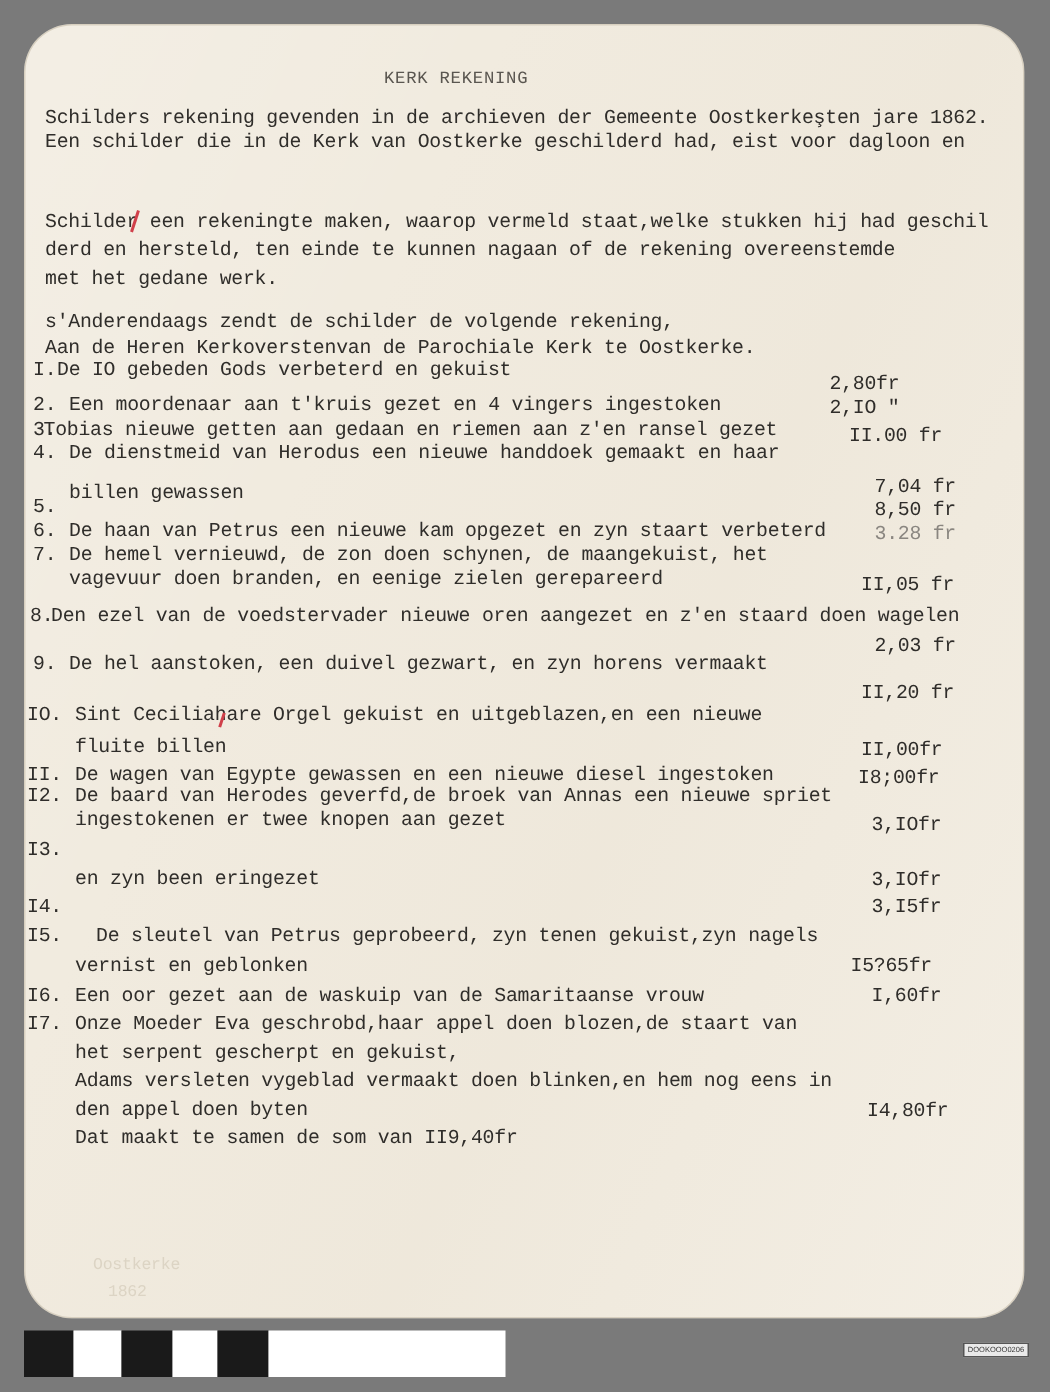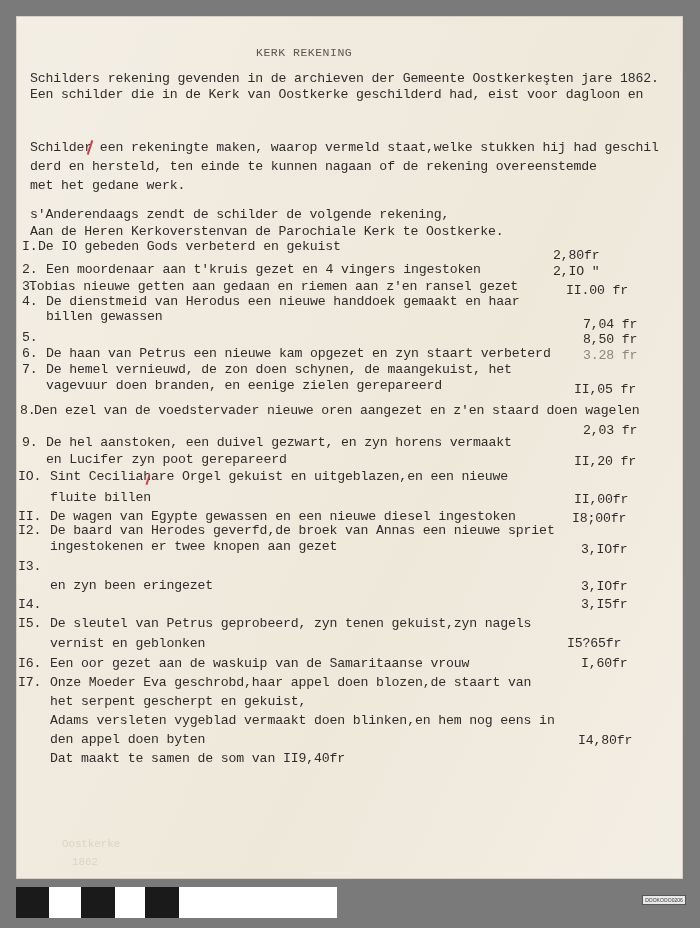--- a/index.html
+++ b/index.html
@@ -11,20 +11,21 @@
       font-family: "Liberation Mono", "DejaVu Sans Mono", monospace;
     }
     .paper {
       position: absolute;
       left: 16px; top: 16px;
       width: 667px; height: 863px;
       background: #f1ebdf;
       background-image:
         linear-gradient(115deg, rgba(255,255,255,0.18) 0%, rgba(255,255,255,0) 30%, rgba(220,210,190,0.12) 60%, rgba(255,255,255,0.15) 100%);
       box-shadow: 0 0 0 1px #d8d0c0 inset;
+      border-radius: 32px;
     }
     .doc {
       position: absolute;
       left: 0; top: 0; right: 0; bottom: 0;
       color: #2f2d2a;
       font-size: 13.2px;
       letter-spacing: -0.15px;
     }
     .line {
       position: absolute;
@@ -99,42 +100,41 @@
     <div class="line" style="left:6px;top:246px">2.</div>
     <div class="line" style="left:30px;top:246px">Een moordenaar aan t'kruis gezet en 4 vingers ingestoken</div>
     <div class="amt" style="left:537px;top:248px">2,IO "</div>
 
     <div class="line" style="left:6px;top:263px">3.</div>
     <div class="line" style="left:13px;top:263px">Tobias nieuwe getten aan gedaan en riemen aan z'en ransel gezet</div>
     <div class="amt" style="left:550px;top:267px">II.00 fr</div>
 
     <div class="line" style="left:6px;top:278px">4.</div>
     <div class="line" style="left:30px;top:278px">De dienstmeid van Herodus een nieuwe handdoek gemaakt en haar</div>
-    <div class="line" style="left:30px;top:293px">billen gewassen</div>
+    <div class="line" style="left:30px;top:305px">billen gewassen</div>
     <div class="amt" style="left:567px;top:301px">7,04 fr</div>
 
     <div class="line" style="left:6px;top:314px">5.</div>
     <div class="amt" style="left:567px;top:316px">8,50 fr</div>
 
     <div class="line" style="left:6px;top:330px">6.</div>
     <div class="line" style="left:30px;top:330px">De haan van Petrus een nieuwe kam opgezet en zyn staart verbeterd</div>
     <div class="amt" style="left:567px;top:332px;color:#8a8680">3.28 fr</div>
 
     <div class="line" style="left:6px;top:346px">7.</div>
     <div class="line" style="left:30px;top:346px">De hemel vernieuwd, de zon doen schynen, de maangekuist, het</div>
     <div class="line" style="left:30px;top:362px">vagevuur doen branden, en eenige zielen gerepareerd</div>
     <div class="amt" style="left:558px;top:366px">II,05 fr</div>
 
     <div class="line" style="left:4px;top:387px">8.</div>
     <div class="line" style="left:18px;top:387px">Den ezel van de voedstervader nieuwe oren aangezet en z'en staard doen wagelen</div>
     <div class="amt" style="left:567px;top:407px">2,03 fr</div>
 
     <div class="line" style="left:6px;top:419px">9.</div>
     <div class="line" style="left:30px;top:419px">De hel aanstoken, een duivel gezwart, en zyn horens vermaakt</div>
-    <div class="line" style="left:30px;top:436px">en Lucifer zyn poot gerepareerd</div>
     <div class="amt" style="left:558px;top:438px">II,20 fr</div>
 
     <div class="line" style="left:2px;top:453px">IO.</div>
     <div class="line" style="left:34px;top:453px">Sint Ceciliahare Orgel gekuist en uitgeblazen,en een nieuwe</div>
     <div class="red-mark" style="left:131px;top:459px;height:10px"></div>
     <div class="line" style="left:34px;top:474px">fluite billen</div>
     <div class="amt" style="left:558px;top:476px">II,00fr</div>
 
     <div class="line" style="left:2px;top:493px">II.</div>
     <div class="line" style="left:34px;top:493px">De wagen van Egypte gewassen en een nieuwe diesel ingestoken</div>
@@ -146,21 +146,21 @@
     <div class="amt" style="left:565px;top:526px">3,IOfr</div>
 
     <div class="line" style="left:2px;top:543px">I3.</div>
     <div class="line" style="left:34px;top:562px">en zyn been eringezet</div>
     <div class="amt" style="left:565px;top:563px">3,IOfr</div>
 
     <div class="line" style="left:2px;top:581px">I4.</div>
     <div class="amt" style="left:565px;top:581px">3,I5fr</div>
 
     <div class="line" style="left:2px;top:600px">I5.</div>
-    <div class="line" style="left:34px;top:600px">De sleutel van Petrus geprobeerd, zyn tenen gekuist,zyn nagels</div>
+    <div class="line" style="left:48px;top:600px">De sleutel van Petrus geprobeerd, zyn tenen gekuist,zyn nagels</div>
     <div class="line" style="left:34px;top:620px">vernist en geblonken</div>
     <div class="amt" style="left:551px;top:620px">I5?65fr</div>
 
     <div class="line" style="left:2px;top:640px">I6.</div>
     <div class="line" style="left:34px;top:640px">Een oor gezet aan de waskuip van de Samaritaanse vrouw</div>
     <div class="amt" style="left:565px;top:640px">I,60fr</div>
 
     <div class="line" style="left:2px;top:659px">I7.</div>
     <div class="line" style="left:34px;top:659px">Onze Moeder Eva geschrobd,haar appel doen blozen,de staart van</div>
     <div class="line" style="left:34px;top:678px">het serpent gescherpt en gekuist,</div>

